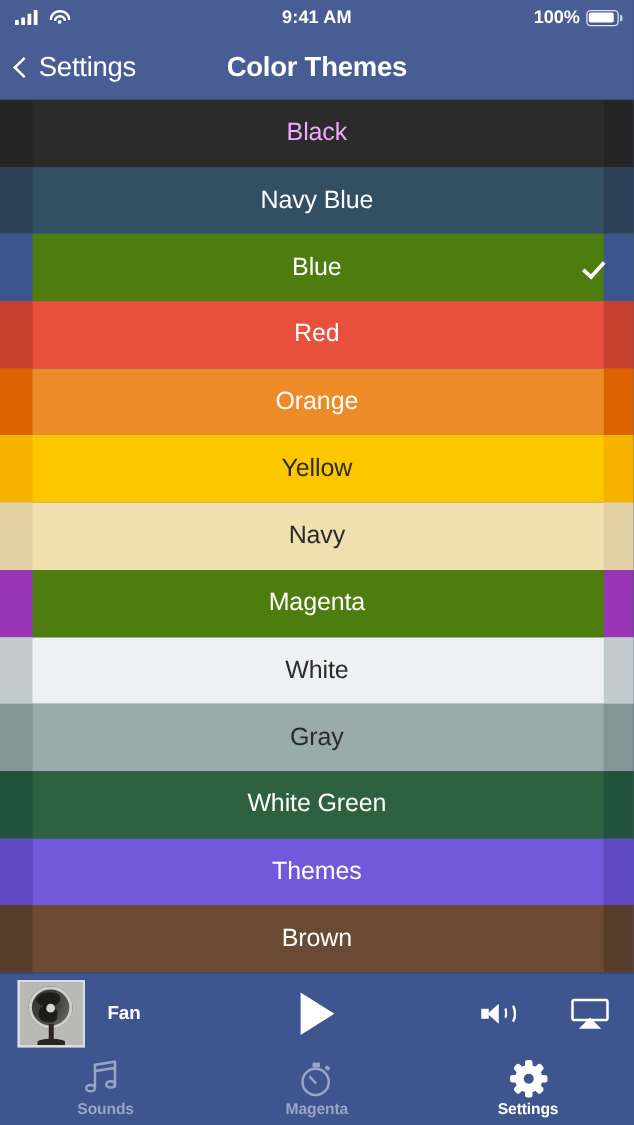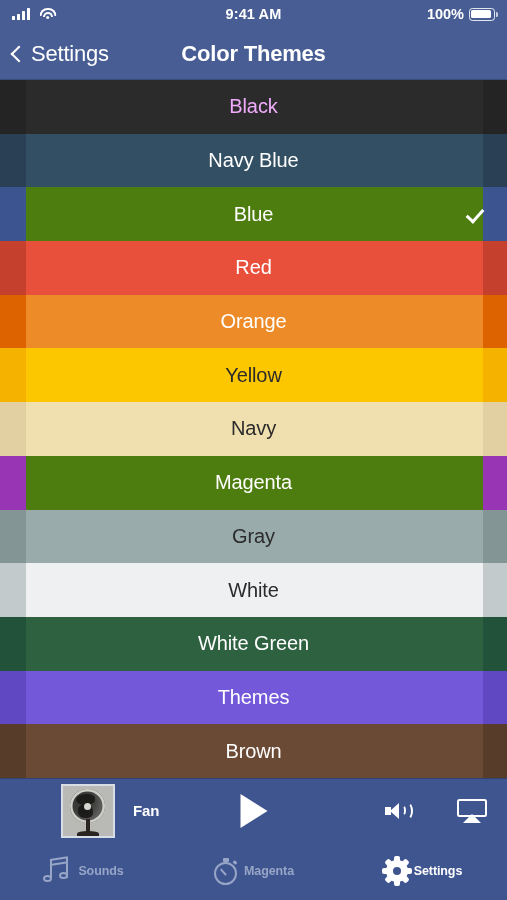--- a/index.html
+++ b/index.html
@@ -131,21 +131,20 @@
     transform: rotate(42deg);
   }
 
   
   .player-bar {
     flex: 0 0 64px; height: 64px;
     background: #3f5590;
     display: flex; align-items: center;
     position: relative;
     border-top: 1px solid rgba(0,0,0,0.22);
-    padding-left: 47px;
   }
   .player-thumb {
     width: 54px; height: 54px; margin-left: 14px;
     border: 2px solid #d9dde6; background: #8d8d8d;
     position: relative; overflow: hidden; flex: 0 0 auto;
   }
   .player-thumb .fan-img { position: absolute; inset: 0; background: #b9b9b5; }
   .player-thumb .fan-head {
     position: absolute; left: 7px; top: 3px; width: 35px; height: 34px;
     border-radius: 50%; background: #3a3a38;
@@ -217,21 +216,21 @@
     border-bottom: 9px solid #fff;
   }
 
   
   .tab-bar {
     flex: 0 0 58px; height: 58px;
     background: #3f5590;
     display: flex; align-items: stretch;
   }
   .tab {
-    flex: 1 1 0; display: flex; flex-direction: row;
+    flex: 1 1 0; display: flex; flex-direction: column;
     align-items: center; justify-content: center; gap: 3px;
     cursor: pointer; color: #97a5c6;
   }
   .tab.active { color: #ffffff; }
   .tab-label { font-size: 12.5px; font-weight: bold; letter-spacing: -0.1px; }
 
   
   .icon-music { position: relative; width: 30px; height: 28px; }
   .icon-music .stem-l, .icon-music .stem-r {
     position: absolute; width: 2px; background: currentColor;
@@ -364,29 +363,29 @@
       <div class="theme-row" style="background: rgb(240, 223, 175);">
         <span class="edge left" style="background: rgb(227, 208, 162);"></span>
         <span class="edge right" style="background: rgb(227, 208, 162);"></span>
         <span class="label" style="color: rgb(43, 43, 43);">Navy</span>
       </div>
       <div class="theme-row" style="background: #4d7c0f;">
         <span class="edge left" style="background: rgb(151, 53, 180);"></span>
         <span class="edge right" style="background: rgb(151, 53, 180);"></span>
         <span class="label" style="color: rgb(255, 255, 255);">Magenta</span>
       </div>
+      <div class="theme-row" style="background: rgb(238, 240, 242);">
+        <span class="edge left" style="background: rgb(194, 202, 204);"></span>
+        <span class="edge right" style="background: rgb(194, 202, 204);"></span>
+        <span class="label" style="color: rgb(43, 43, 43);">White</span>
+      </div>
       <div class="theme-row" style="background: rgb(154, 171, 171);">
         <span class="edge left" style="background: rgb(132, 149, 149);"></span>
         <span class="edge right" style="background: rgb(132, 149, 149);"></span>
         <span class="label" style="color: rgb(43, 43, 43);">Gray</span>
-      </div>
-      <div class="theme-row" style="background: rgb(238, 240, 242);">
-        <span class="edge left" style="background: rgb(194, 202, 204);"></span>
-        <span class="edge right" style="background: rgb(194, 202, 204);"></span>
-        <span class="label" style="color: rgb(43, 43, 43);">White</span>
       </div>
       <div class="theme-row" style="background: rgb(45, 97, 64);">
         <span class="edge left" style="background: rgb(35, 82, 58);"></span>
         <span class="edge right" style="background: rgb(35, 82, 58);"></span>
         <span class="label" style="color: rgb(255, 255, 255);">White Green</span>
       </div>
       <div class="theme-row" style="background: rgb(115, 88, 217);">
         <span class="edge left" style="background: rgb(95, 72, 194);"></span>
         <span class="edge right" style="background: rgb(95, 72, 194);"></span>
         <span class="label" style="color: rgb(255, 255, 255);">Themes</span>

